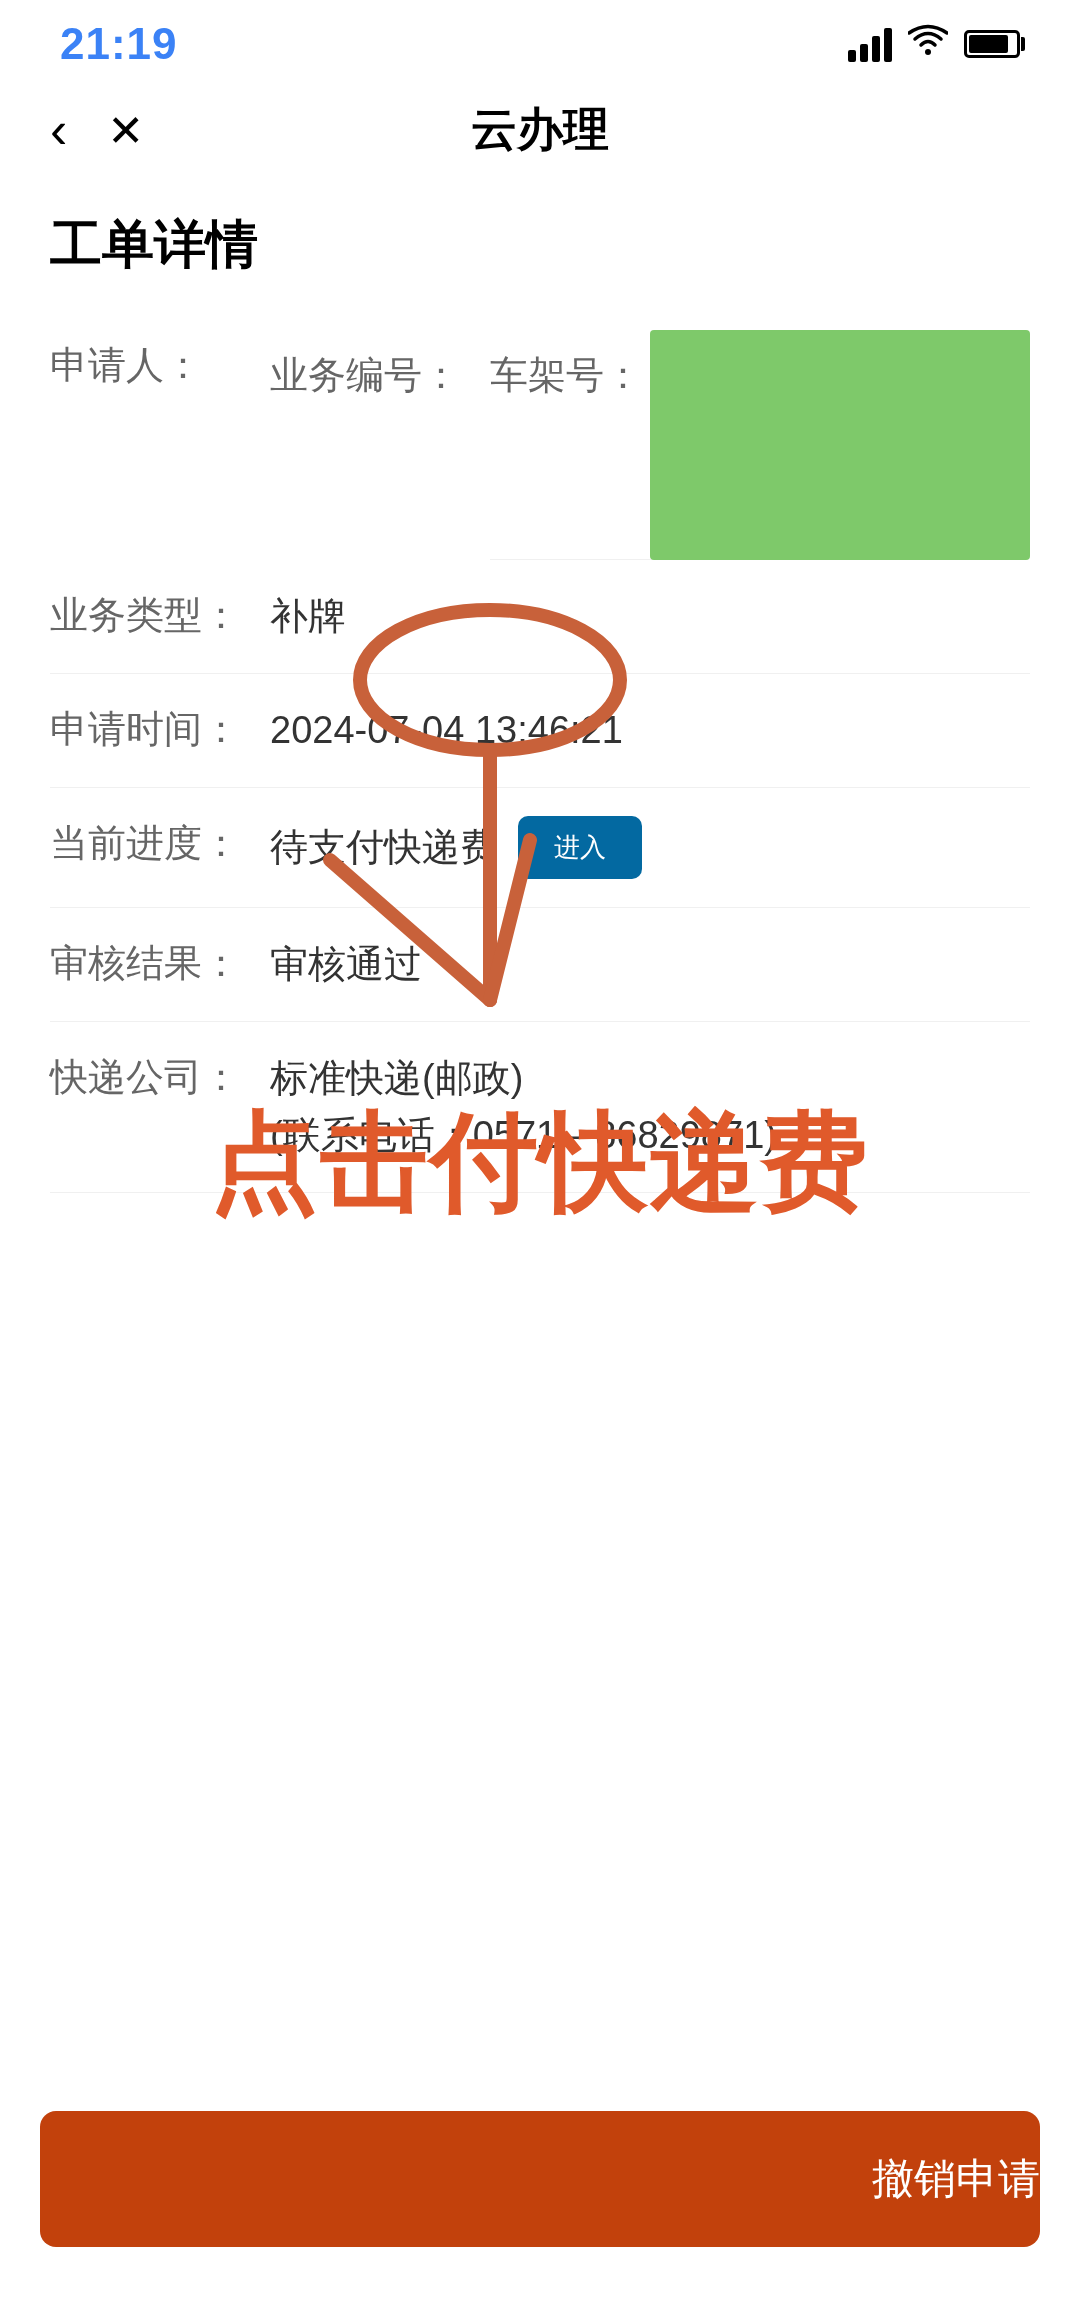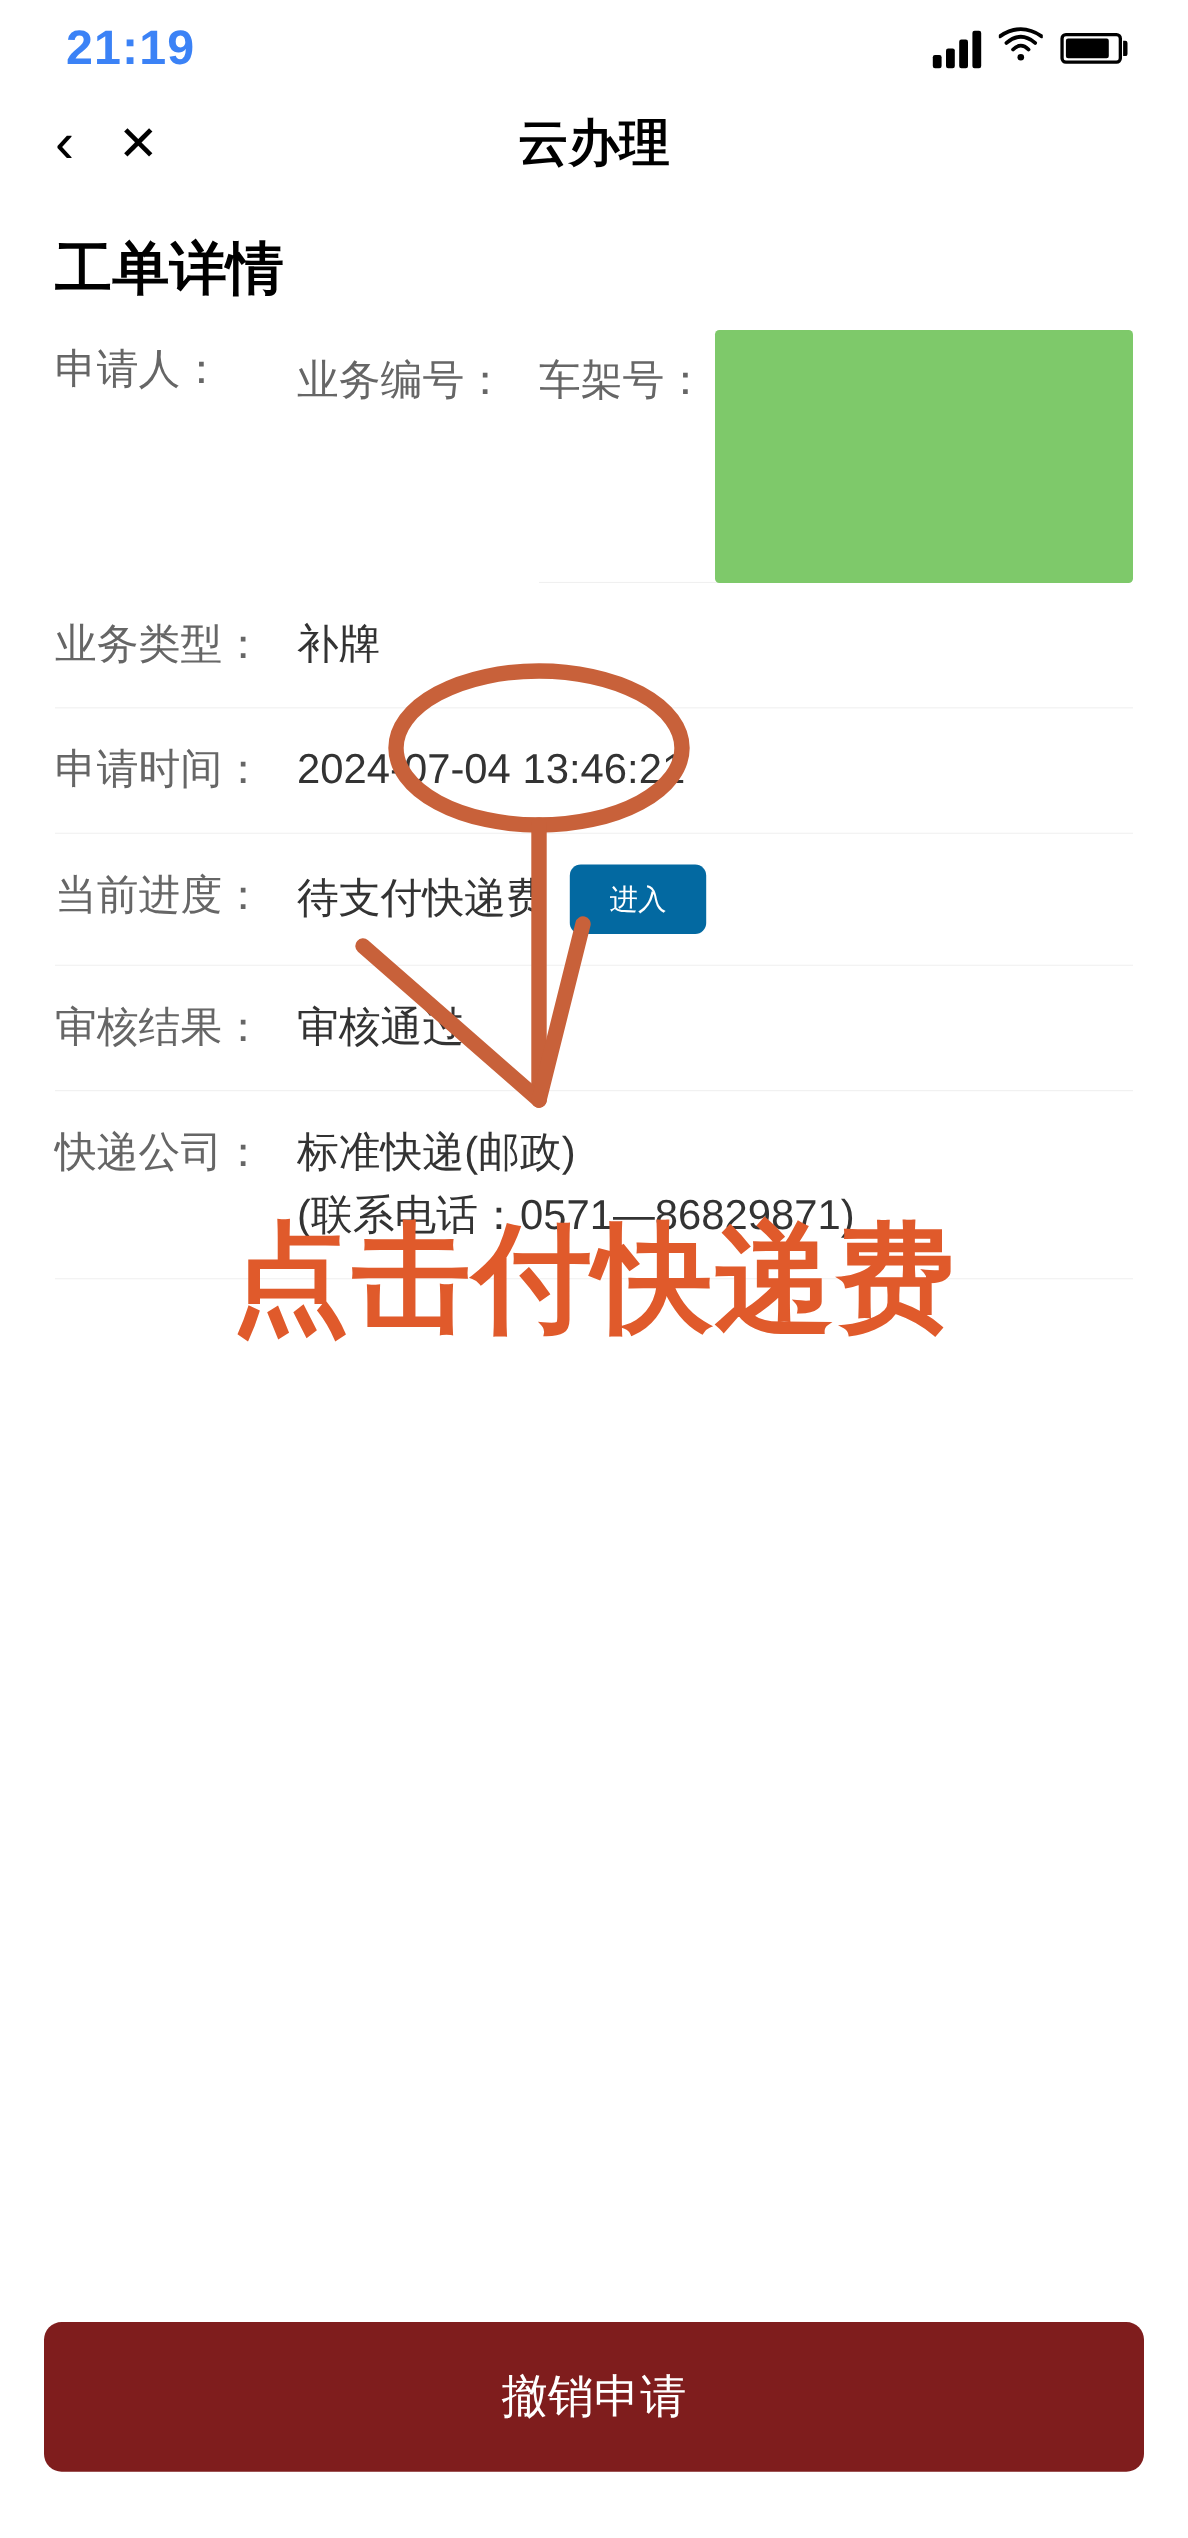--- a/index.html
+++ b/index.html
@@ -131,20 +131,21 @@
 
     
     .content {
       padding: 30px 50px;
     }
 
     .section-title {
       font-size: 52px;
       font-weight: 700;
       color: #000;
+      margin-bottom: 30px;
     }
 
     .info-table {
       width: 100%;
     }
 
     .info-row {
       display: flex;
       align-items: flex-start;
       padding: 28px 0;
@@ -205,28 +206,28 @@
     .bottom-bar {
       position: absolute;
       bottom: 60px;
       left: 0;
       right: 0;
       padding: 0 40px;
     }
 
     .cancel-btn {
       width: 100%;
-      background: #7f1d1d;
+      background: #c2410c;
       color: #fff;
       border: none;
       border-radius: 16px;
       padding: 40px 0;
       font-size: 42px;
       cursor: pointer;
-      text-align: center;
+      text-align: right;
     }
 
     
     .annotation-text {
       position: absolute;
       font-size: 110px;
       font-weight: 700;
       color: #e05a2b;
       left: 50%;
       transform: translateX(-50%);

